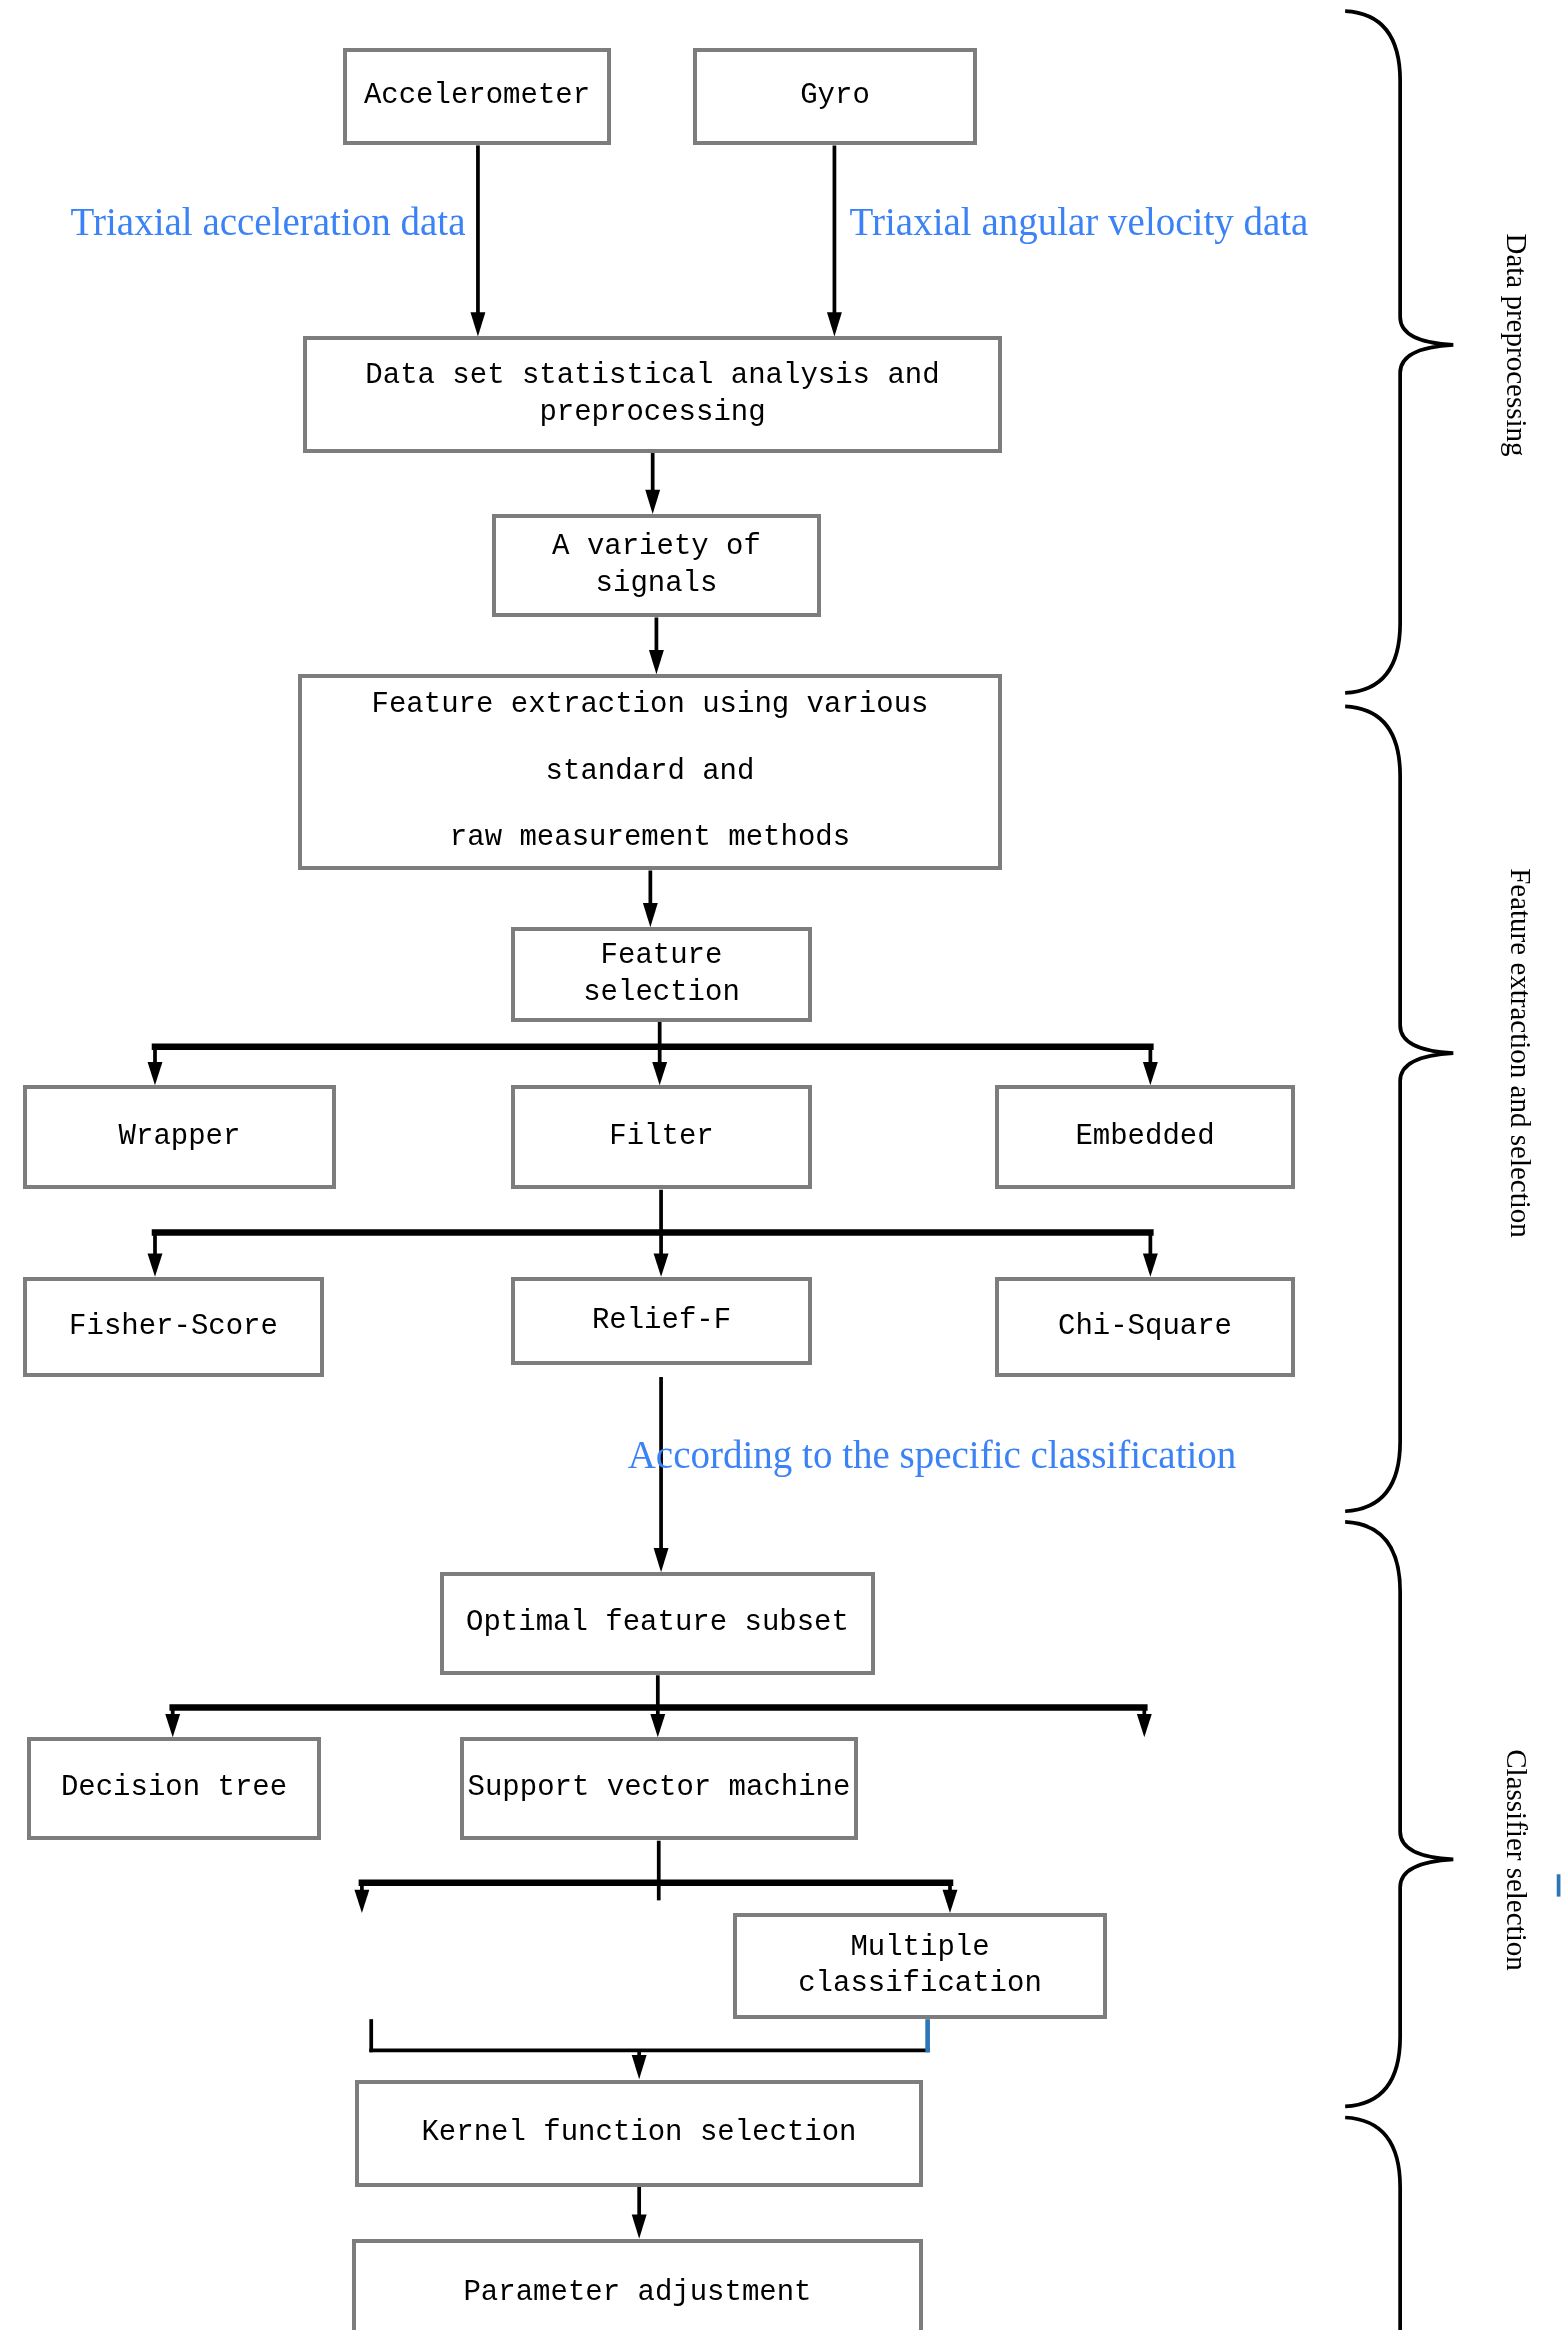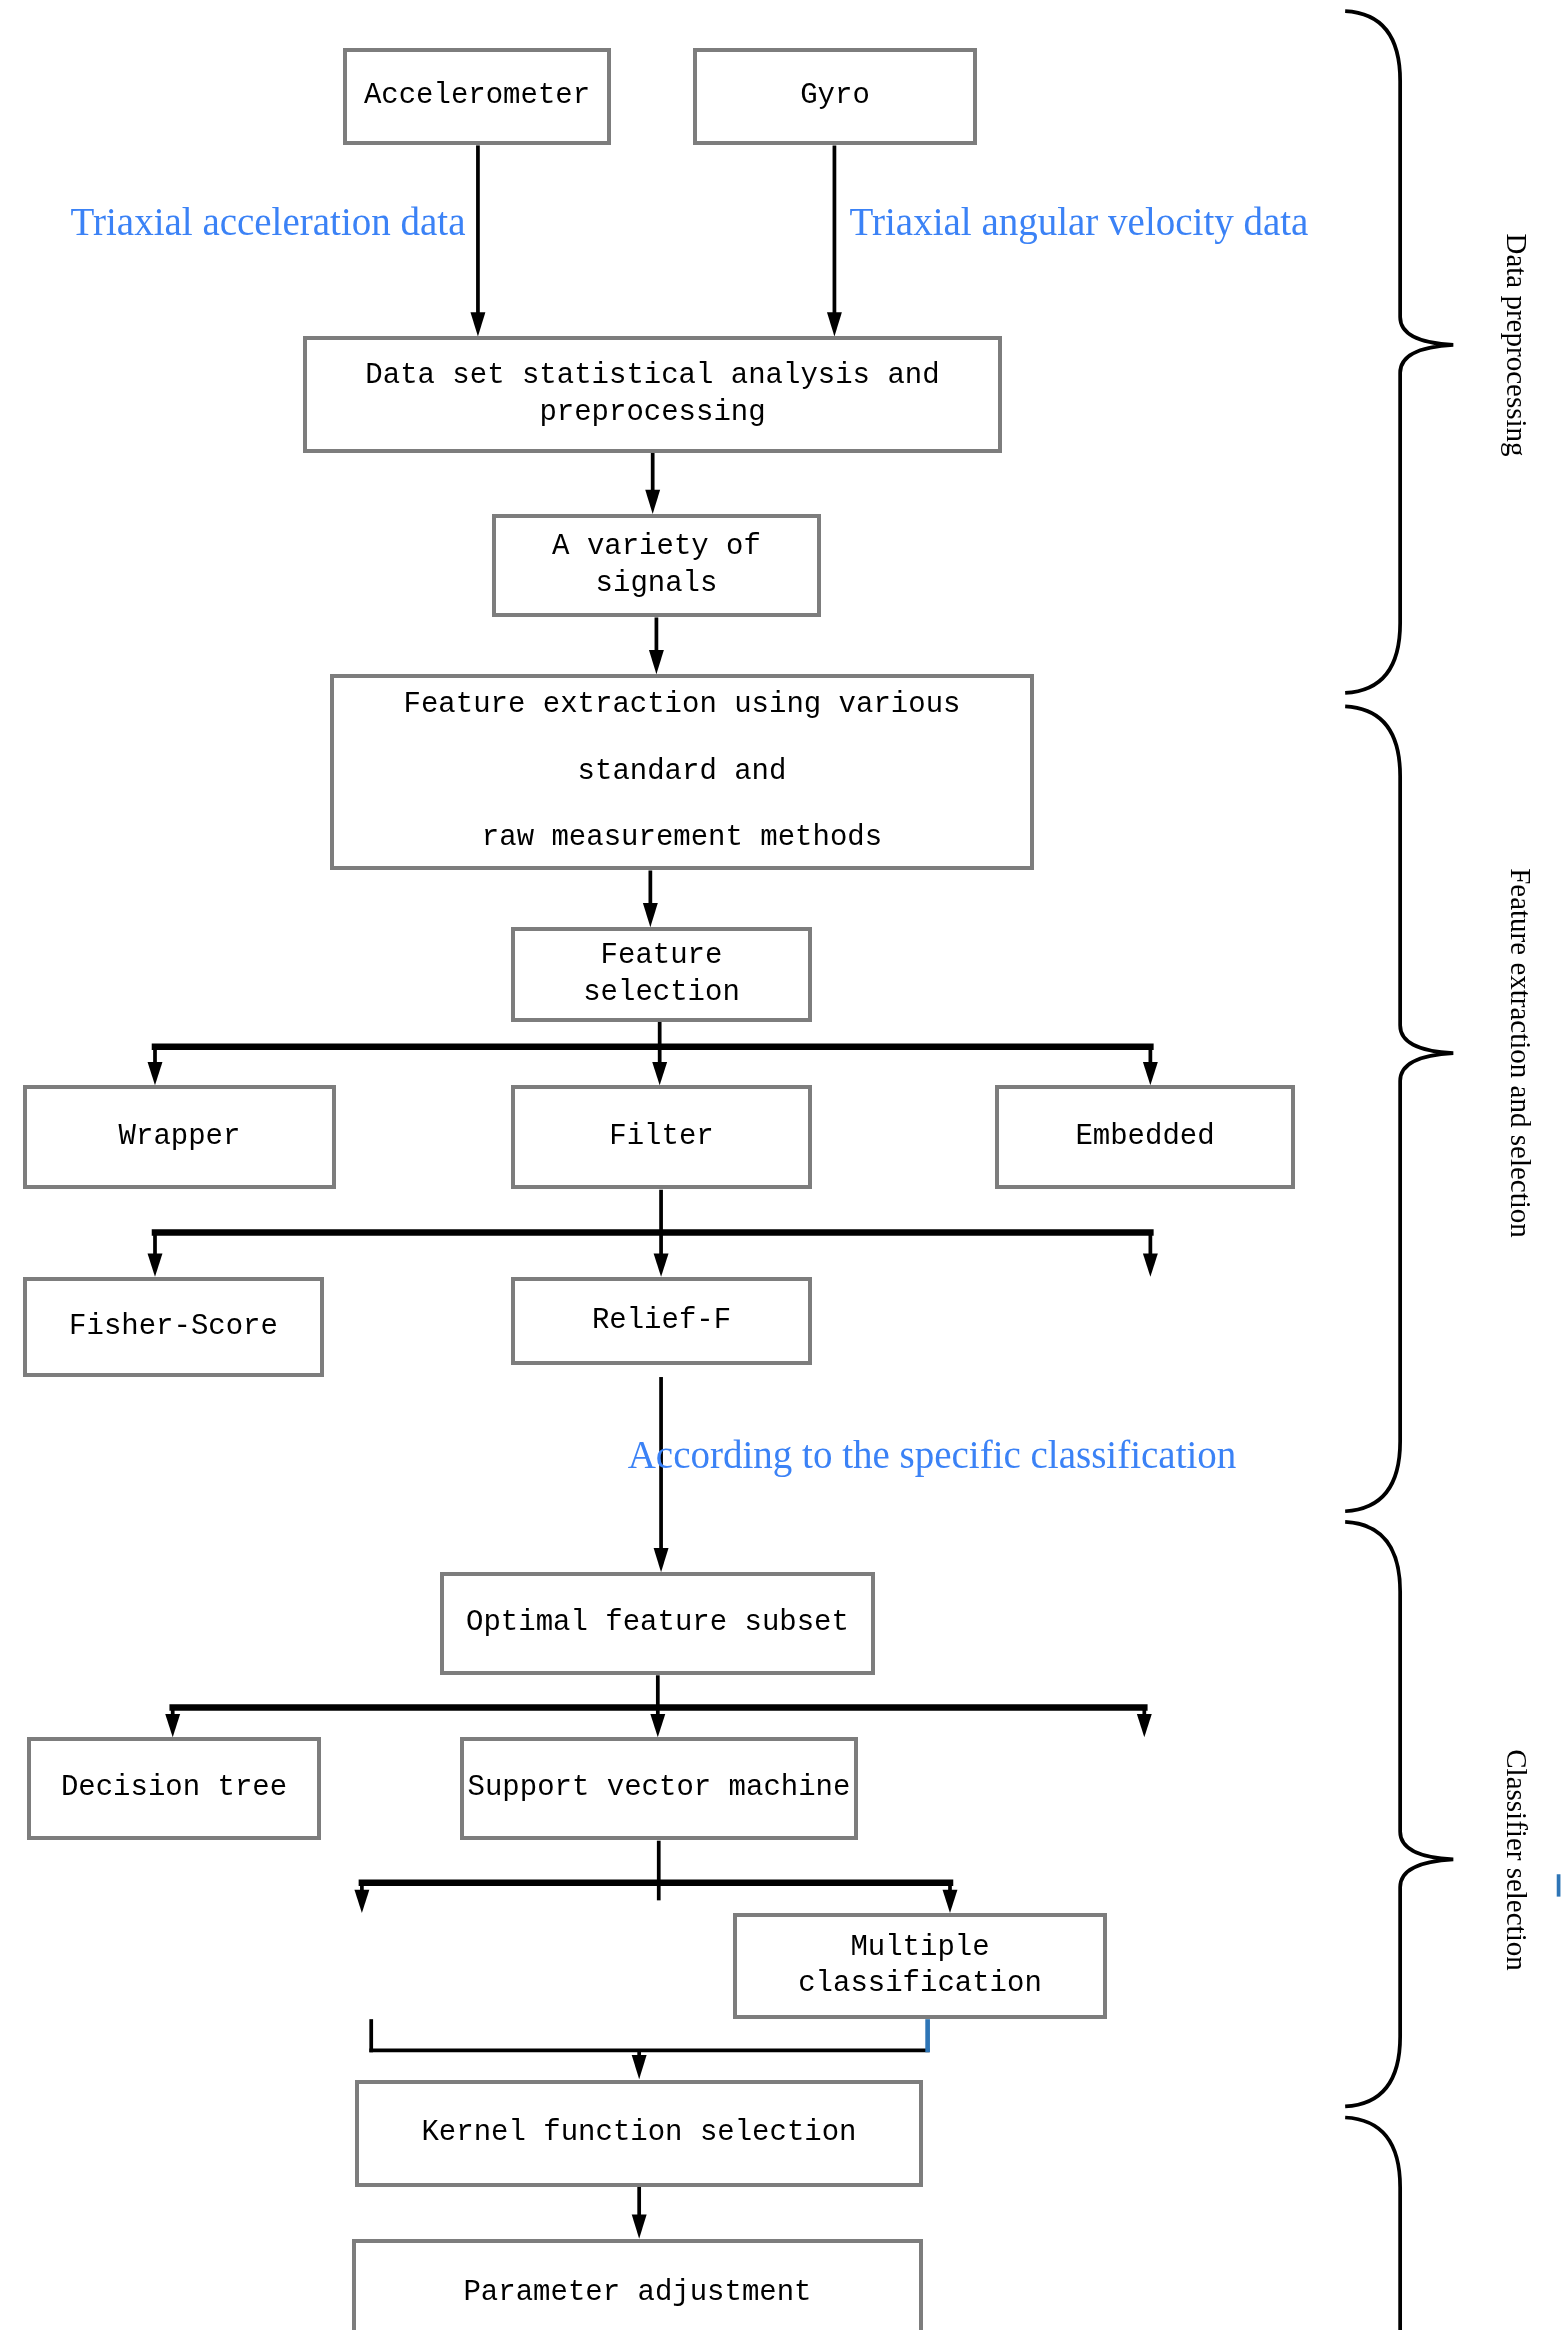--- a/index.html
+++ b/index.html
@@ -16,21 +16,21 @@
     box-sizing:border-box;
     border:4.7px solid #7d7d7d;
     background:#ffffff;
     display:flex;align-items:center;justify-content:center;
     text-align:center;
     font-size:29px;line-height:1.25;
     white-space:pre-line;
     color:#000;
     font-family:Liberation Mono, monospace;
   }
-  .node.tall{line-height:2.3;padding:0 18.6px;margin-left:32px;}
+  .node.tall{line-height:2.3;padding:0 18.6px;}
   .flabel{
     position:absolute;
     transform:translate(-50%,-50%);
     font-size:39px;white-space:nowrap;color:#3b82f6;
   }
   .brace-label{
     position:absolute;
     transform:translate(-50%,-50%) rotate(90deg);
     font-size:29px;white-space:nowrap;color:#000;
   }
@@ -163,20 +163,21 @@
   <div class="node tall" style="left:298px;top:674px;width:704px;height:196px">Feature extraction using various standard and
 raw measurement methods</div>
   <div class="node" style="left:511px;top:927px;width:301px;height:95px">Feature selection</div>
 
   <div class="node" style="left:23px;top:1085px;width:313px;height:104px">Wrapper</div>
   <div class="node" style="left:511px;top:1085px;width:301px;height:104px">Filter</div>
   <div class="node" style="left:995px;top:1085px;width:300px;height:104px">Embedded</div>
 
   <div class="node" style="left:23px;top:1277px;width:301px;height:100px">Fisher-Score</div>
   <div class="node" style="left:511px;top:1277px;width:301px;height:88px">Relief-F</div>
+  <div class="node" style="left:995px;top:1277px;width:300px;height:100px">Chi-Square</div>
 
   <div class="node" style="left:440px;top:1572px;width:435px;height:103px">Optimal feature subset</div>
 
   <div class="node" style="left:27px;top:1737px;width:294px;height:103px">Decision tree</div>
   <div class="node" style="left:460px;top:1737px;width:398px;height:103px">Support vector machine</div>
 
   <div class="node" style="left:733px;top:1913px;width:374px;height:106px">Multiple classification</div>
 
   <div class="node" style="left:355px;top:2080px;width:568px;height:107px">Kernel function selection</div>
   <div class="node" style="left:352px;top:2239px;width:571px;height:108px">Parameter adjustment</div>

